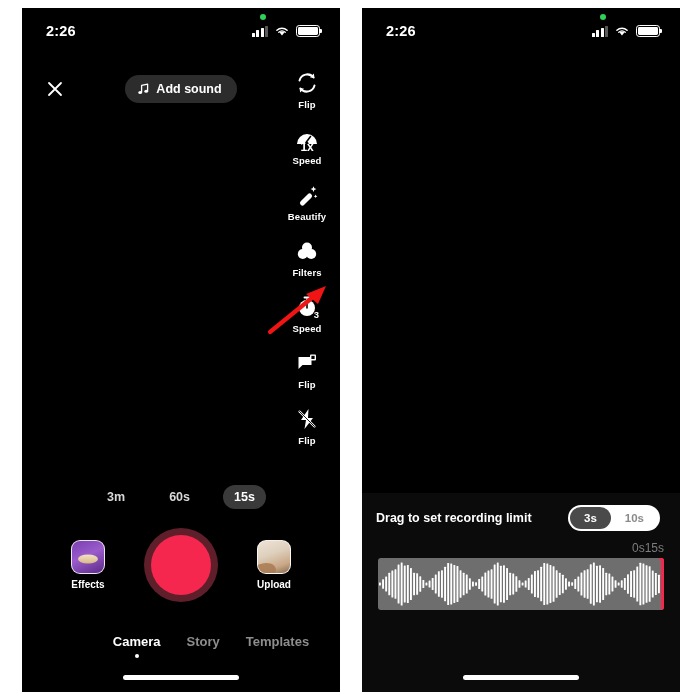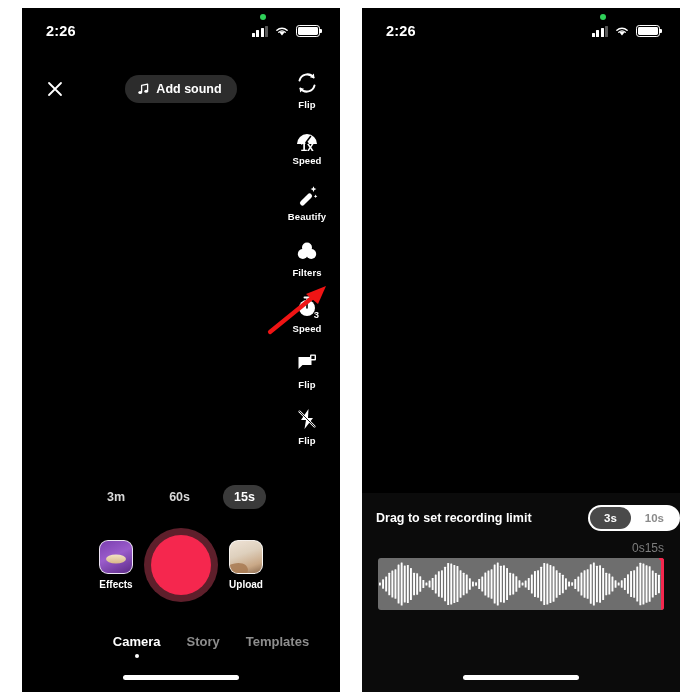--- a/index.html
+++ b/index.html
@@ -215,21 +215,21 @@
   }
 
   
   .capture-row {
     position: absolute;
     left: 0; right: 0;
     top: 515px;
     height: 84px;
     display: flex;
     align-items: center;
-    justify-content: center;
+    justify-content: space-between;
     padding: 0 38px;
     box-sizing: border-box;
   }
   .side-btn {
     width: 56px;
     display: flex;
     flex-direction: column;
     align-items: center;
     gap: 5px;
   }
@@ -329,21 +329,21 @@
   .sheet {
     position: absolute;
     left: 0; right: 0; bottom: 0;
     top: 485px;
     background: #0b0b0b;
   }
   .sheet-head {
     display: flex;
     align-items: center;
     justify-content: space-between;
-    padding: 12px 0 0 14px;
+    padding: 12px 20px 0 14px;
   }
   .sheet-title {
     font-size: 12.5px;
     color: #ffffff;
     font-weight: bold;
   }
   .seg {
     display: flex;
     background: #ffffff;
     border-radius: 14px;

